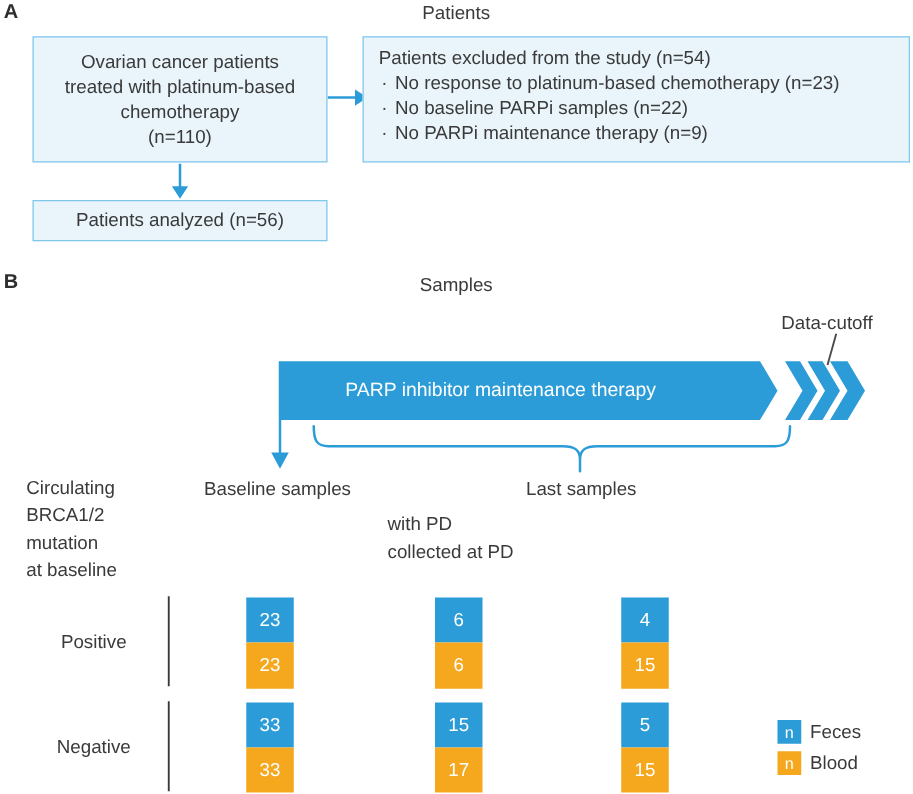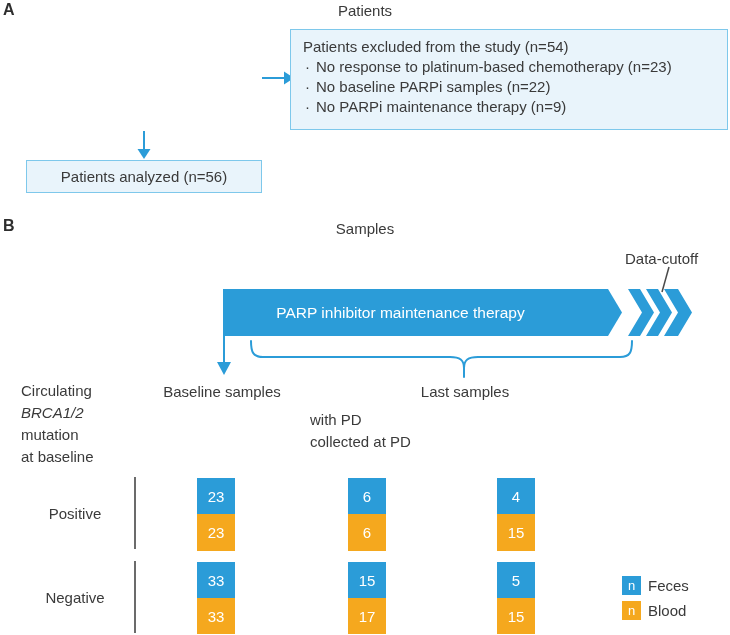--- a/index.html
+++ b/index.html
@@ -19,21 +19,21 @@
   .box-center{display:flex;flex-direction:column;justify-content:center;align-items:center;text-align:center;}
   .excluded-box{padding:7px 12px;text-align:left;}
   .bullet-line{display:flex;}
   .bullet-char{margin:0 6px 0 2px;}
   .bar-label{
     display:flex;align-items:center;justify-content:center;
     color:#ffffff;font-size:15.5px;
   }
   .col-note{line-height:22px;}
   .row-header{line-height:22px;}
-  .italic{font-style:italic;}
+  .italic{}
   .row-label{width:90px;text-align:center;}
   .cell{
     width:38px;height:36px;display:flex;align-items:center;justify-content:center;
     color:#ffffff;font-size:15px;
   }
   .feces-cell{background:#2b9cd8;}
   .blood-cell{background:#f5a81e;}
   .legend-swatch{
     width:19px;height:19px;display:flex;align-items:center;justify-content:center;
     color:#ffffff;font-size:13px;
@@ -67,20 +67,26 @@
     <path d="M 251 341 C 251 352 253 357 263 357 L 450 357 C 460 357 464 360 464 368 L 464 377
              M 632 341 C 632 352 630 357 620 357 L 478 357 C 468 357 464 360 464 368" stroke="#2b9cd8" stroke-width="2" fill="none" stroke-linecap="round"></path>
 
     <line x1="135" y1="477" x2="135" y2="549" stroke="#3a3a3a" stroke-width="1.5"></line>
     <line x1="135" y1="561" x2="135" y2="633" stroke="#3a3a3a" stroke-width="1.5"></line>
   </svg>
 
   <div class="abs panel-label" style="left:3px;top:1px">A</div>
   <div class="abs fig-title" style="top:2px">Patients</div>
 
+  <div class="abs box box-center" style="left:26px;top:29px;width:236px;height:101px">
+    <div>Ovarian cancer patients</div>
+    <div>treated with platinum-based</div>
+    <div>chemotherapy</div>
+    <div>(n=110)</div>
+  </div>
 
   <div class="abs box excluded-box" style="left:290px;top:29px;width:438px;height:101px">
     <div>Patients excluded from the study (n=54)</div>
     <div class="bullet-line">
       <span class="bullet-char">·</span>
       <span>No response to platinum-based chemotherapy (n=23)</span>
     </div>
     <div class="bullet-line">
       <span class="bullet-char">·</span>
       <span>No baseline PARPi samples (n=22)</span>

